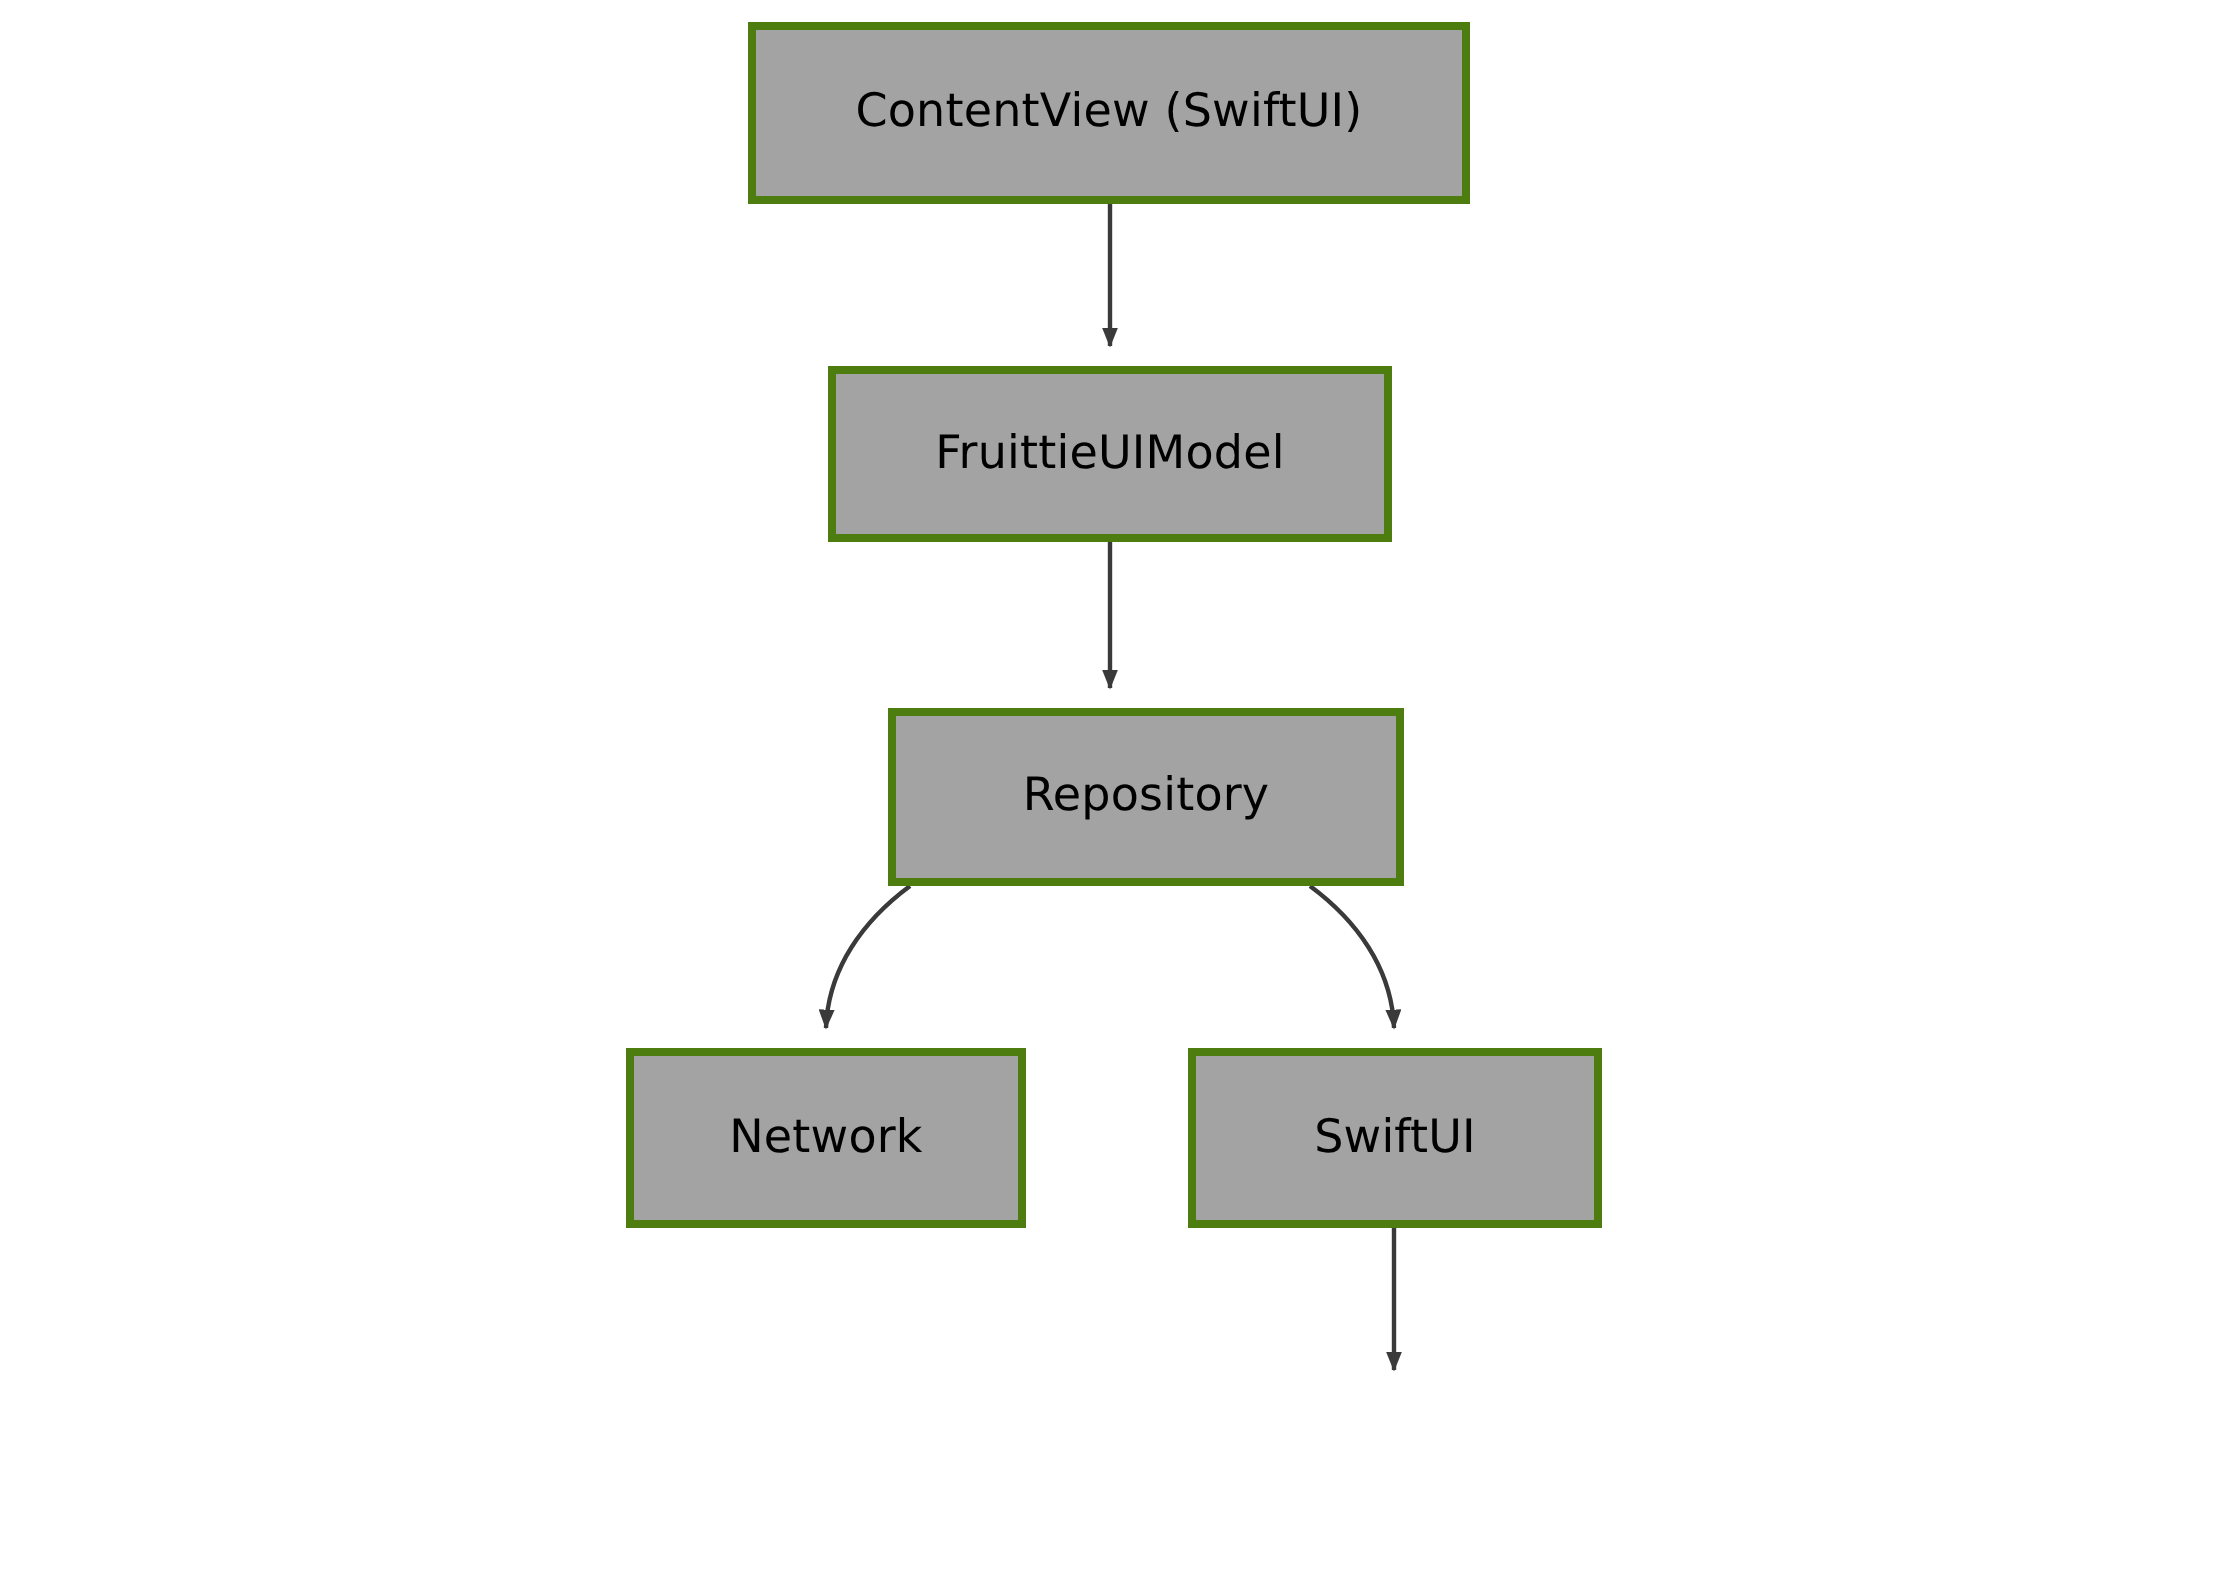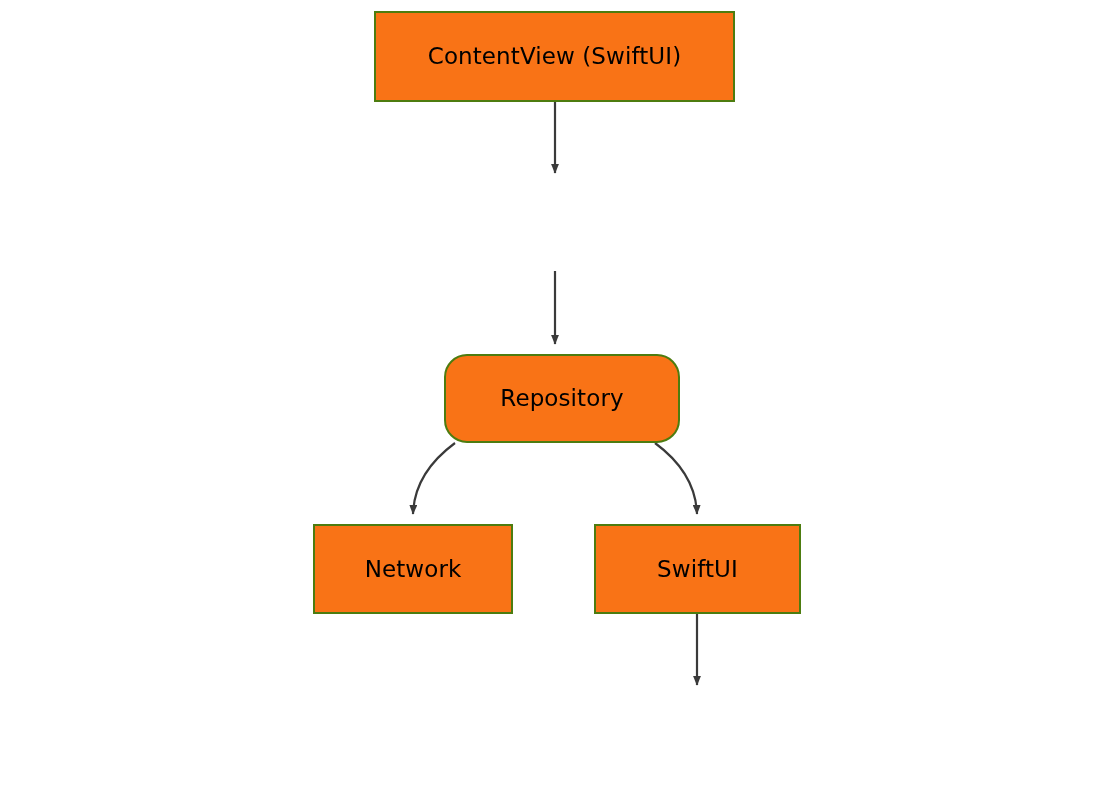--- a/index.html
+++ b/index.html
@@ -26,22 +26,22 @@
     position: absolute;
     left: 0;
     top: 0;
     width: 1116px;
     height: 798px;
     pointer-events: none;
   }
   .node {
     position: absolute;
     box-sizing: border-box;
-    background: #f97316;
-    border: 2px solid #4d7c0f;
+    background: #a3a3a3;
+    border: 4px solid #4d7c0f;
     display: flex;
     align-items: center;
     justify-content: center;
   }
   .node-label {
     font-family: "DejaVu Sans", "Liberation Sans", sans-serif;
     font-size: 23px;
     color: #000000;
     line-height: 1;
     letter-spacing: 0.1px;
@@ -69,22 +69,25 @@
 
     <path d="M 655 443 C 678 460 696 484 697 514" stroke="#3a3a3a" stroke-width="2.2" fill="none" marker-end="url(#arrowhead)"></path>
 
     <path d="M 697 614 L 697 685" stroke="#3a3a3a" stroke-width="2.2" fill="none" marker-end="url(#arrowhead)"></path>
   </svg>
 
   <div class="node" style="left:374px; top:11px; width:361px; height:91px;">
     <span class="node-label">ContentView (SwiftUI)</span>
   </div>
 
+  <div class="node" style="left:414px; top:183px; width:282px; height:88px;">
+    <span class="node-label">FruittieUIModel</span>
+  </div>
 
-  <div class="node" style="left:444px; top:354px; width:236px; height:89px;border-radius:23px;">
+  <div class="node" style="left:444px; top:354px; width:258px; height:89px;">
     <span class="node-label">Repository</span>
   </div>
 
   <div class="node" style="left:313px; top:524px; width:200px; height:90px;">
     <span class="node-label">Network</span>
   </div>
 
   <div class="node" style="left:594px; top:524px; width:207px; height:90px;">
     <span class="node-label">SwiftUI</span>
   </div>

